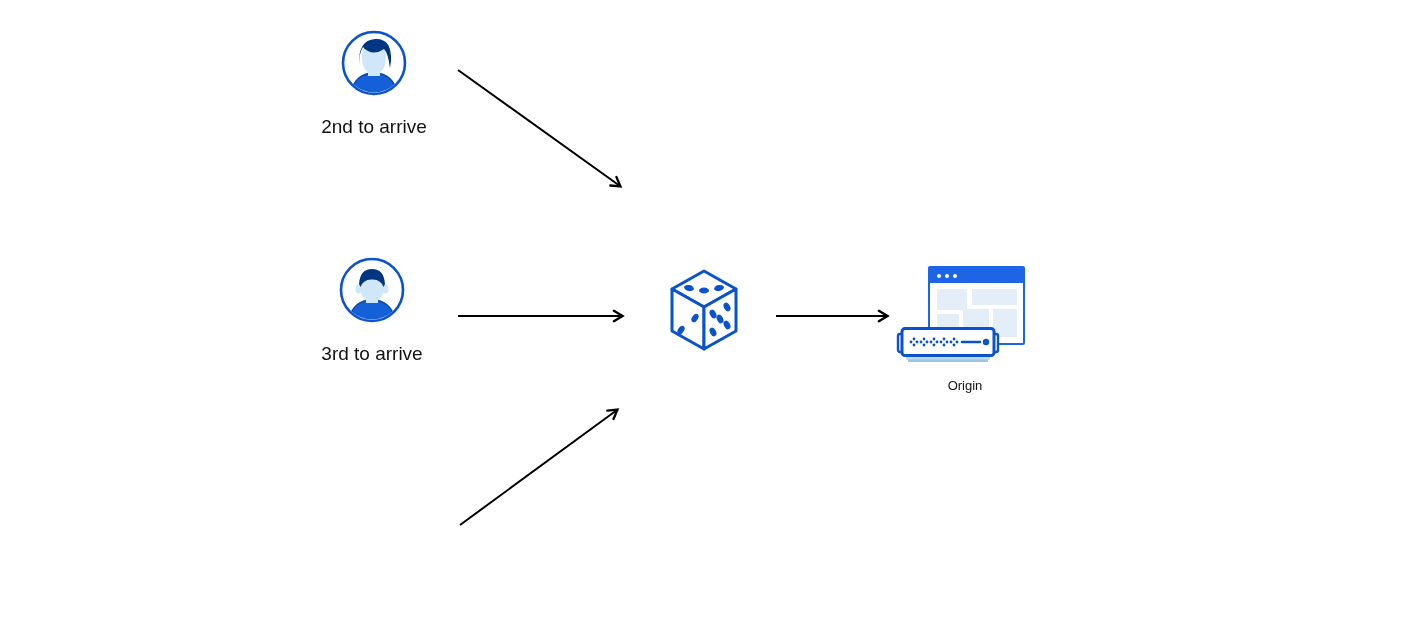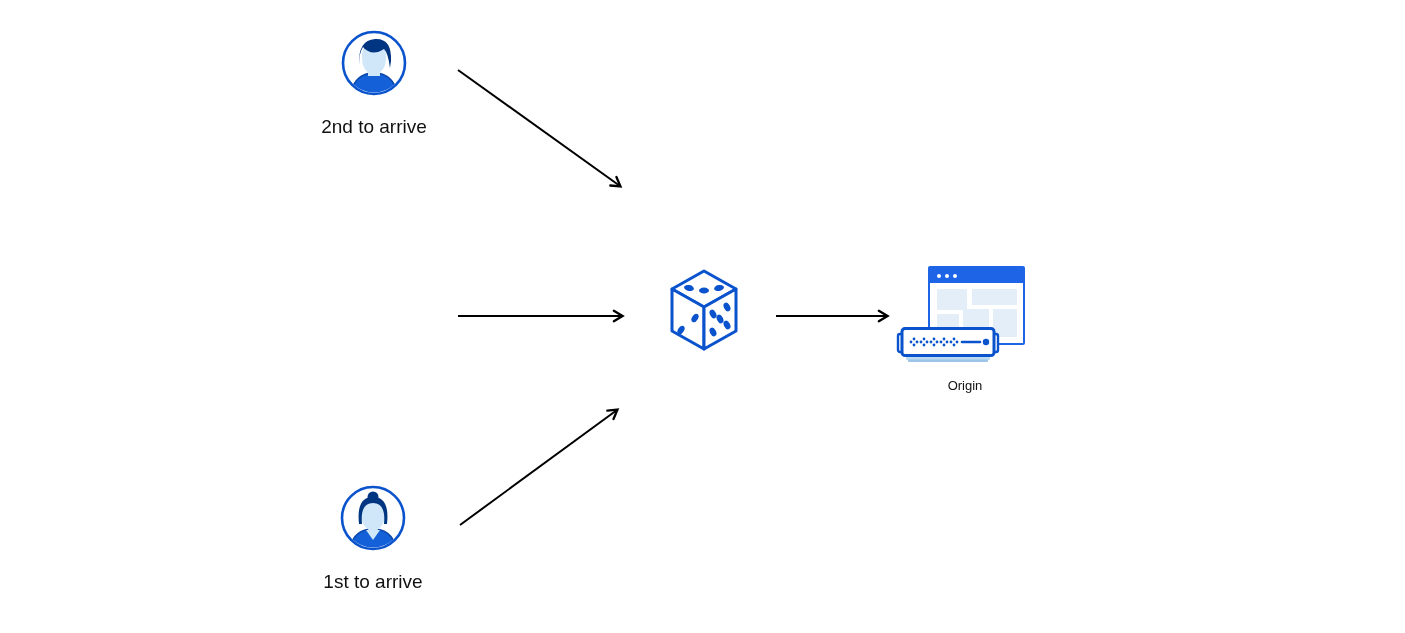--- a/index.html
+++ b/index.html
@@ -92,40 +92,40 @@
       <g clip-path="url(#c1)">
         <path d="M9 66 Q13 43 33 43 Q53 43 57 66 Z" fill="#1360d9" stroke="#0a47a8" stroke-width="1.5"></path>
         <rect x="27" y="34" width="12" height="12" fill="#cfe7f8"></rect>
         <path d="M21 27 q0 -14 12 -14 q12 0 12 14 q0 9 -4 13.5 q-4 4.5 -8 4.5 q-4 0 -8 -4.5 q-4 -4.5 -4 -13.5 Z" fill="#cfe7f8"></path>
         <path d="M18 35 q-1 -25 16 -26 q17 -1 16 22 l-1 7 q-2 -15 -6 -19 q-9 6 -16 2 q-4 -2 -5 -4 q-4 6 -4 18 Z" fill="#003681"></path>
       </g>
     </svg>
     <div class="node-label">2nd to arrive</div>
   </div>
 
-
-  <div class="node client" style="left:311px;top:485px;">
+  <div class="node client" style="left:310px;top:257px;">
     <svg width="66" height="66" viewBox="0 0 66 66">
       <defs>
-          <clipPath id="c3">
+          <clipPath id="c2">
             <circle cx="33" cy="33" r="29.6"></circle>
           </clipPath>
         </defs>
       <circle cx="33" cy="33" r="31" fill="#fff" stroke="#0a53cd" stroke-width="2.6"></circle>
-      <g clip-path="url(#c3)">
-        <path d="M9 66 Q13 44 33 44 Q53 44 57 66 Z" fill="#1360d9" stroke="#0a47a8" stroke-width="1.5"></path>
-        <path d="M26 45 L33 55 L40 45 Z" fill="#cfe7f8"></path>
-        <rect x="28.5" y="34" width="9" height="12" fill="#cfe7f8"></rect>
-        <circle cx="33" cy="12" r="5.5" fill="#003681"></circle>
-        <path d="M21 28 q0 -13 12 -13 q12 0 12 13 q0 9 -4 13.5 q-4 4.5 -8 4.5 q-4 0 -8 -4.5 q-4 -4.5 -4 -13.5 Z" fill="#cfe7f8"></path>
-        <path d="M19 39 q-3 -27 14 -27 q17 0 14 27 l-3 0 q2 -21 -11 -21 q-13 0 -11 21 Z" fill="#003681"></path>
-      </g>
-    </svg>
-    <div class="node-label">1st to arrive</div>
-  </div>
+      <g clip-path="url(#c2)">
+        <path d="M9 66 Q13 43 33 43 Q53 43 57 66 Z" fill="#1360d9" stroke="#0a47a8" stroke-width="1.5"></path>
+        <rect x="27" y="34" width="12" height="12" fill="#cfe7f8"></rect>
+        <ellipse cx="19.5" cy="32" rx="3" ry="4.5" fill="#cfe7f8"></ellipse>
+        <ellipse cx="46.5" cy="32" rx="3" ry="4.5" fill="#cfe7f8"></ellipse>
+        <path d="M21 28 q0 -14 12 -14 q12 0 12 14 q0 9 -4 13.5 q-4 4.5 -8 4.5 q-4 0 -8 -4.5 q-4 -4.5 -4 -13.5 Z" fill="#cfe7f8"></path>
+        <path d="M20 27 q1 -15 13 -15 q12 0 13 15 q-1 2 -1.5 3 q-3 -8 -11.5 -7.5 q-8.5 -.5 -11.5 7.5 q-.5 -1 -1.5 -3 Z" fill="#003681"></path>
+      </g>
+    </svg>
+    <div class="node-label">3rd to arrive</div>
+  </div>
+
 
   <div class="node dice-node">
     <svg width="72" height="84" viewBox="0 0 72 84">
       <g fill="#fff" stroke="#0a53cd" stroke-width="3" stroke-linejoin="round">
         <path d="M36 3 L68 21 L36 39 L4 21 Z"></path>
         <path d="M4 21 L36 39 L36 81 L4 63 Z"></path>
         <path d="M68 21 L36 39 L36 81 L68 63 Z"></path>
       </g>
       <g fill="#0a53cd">
 

